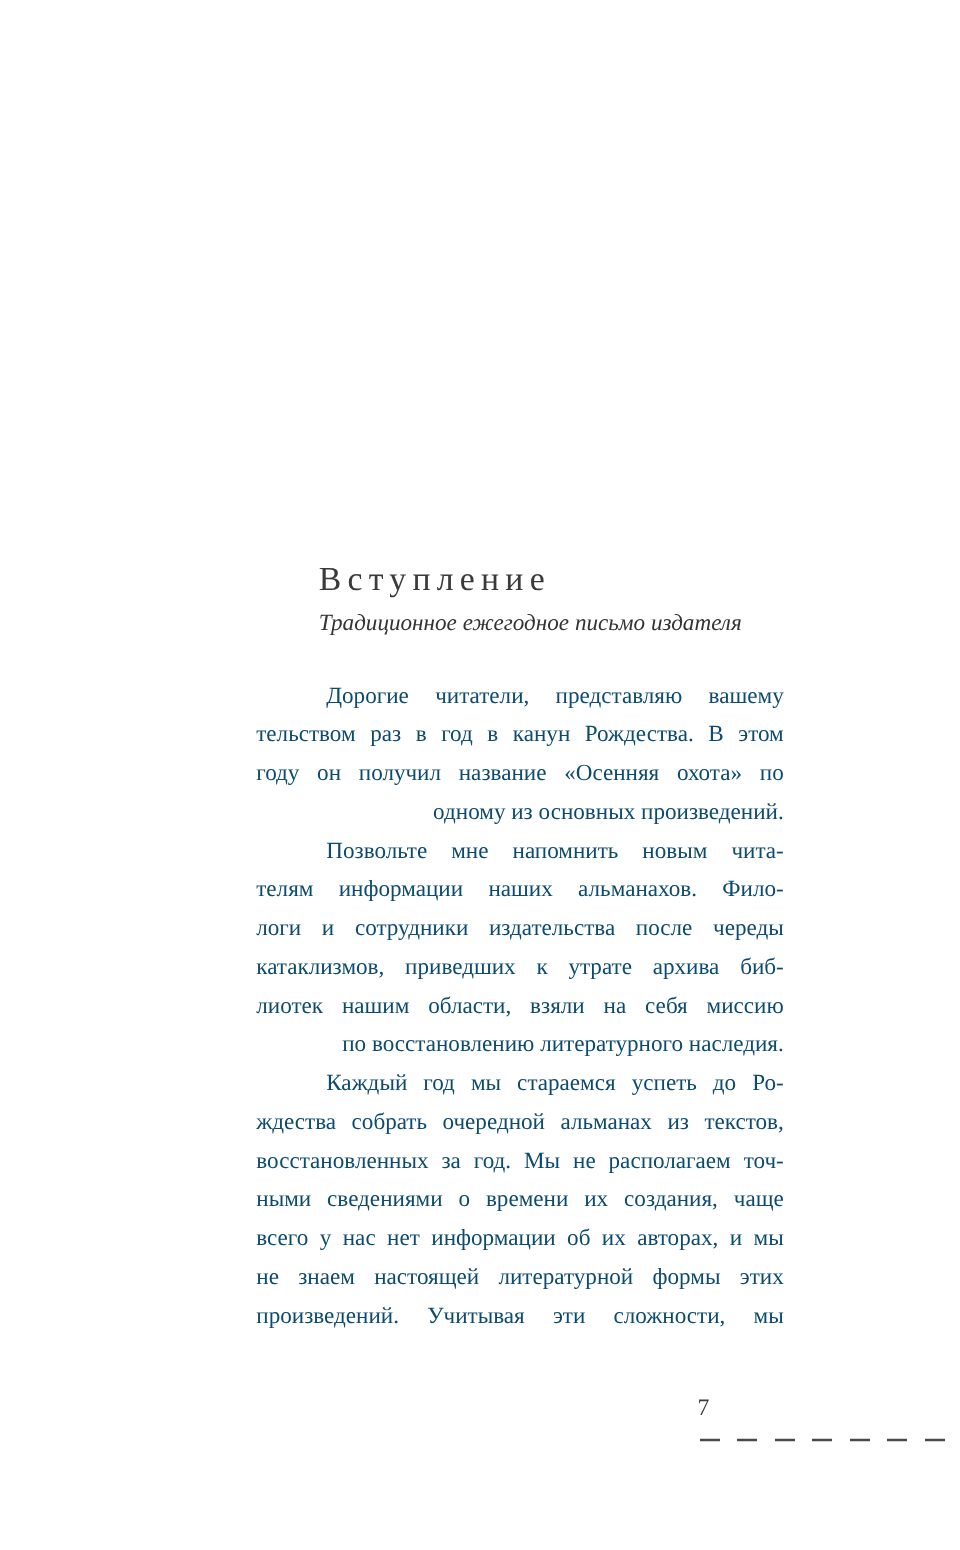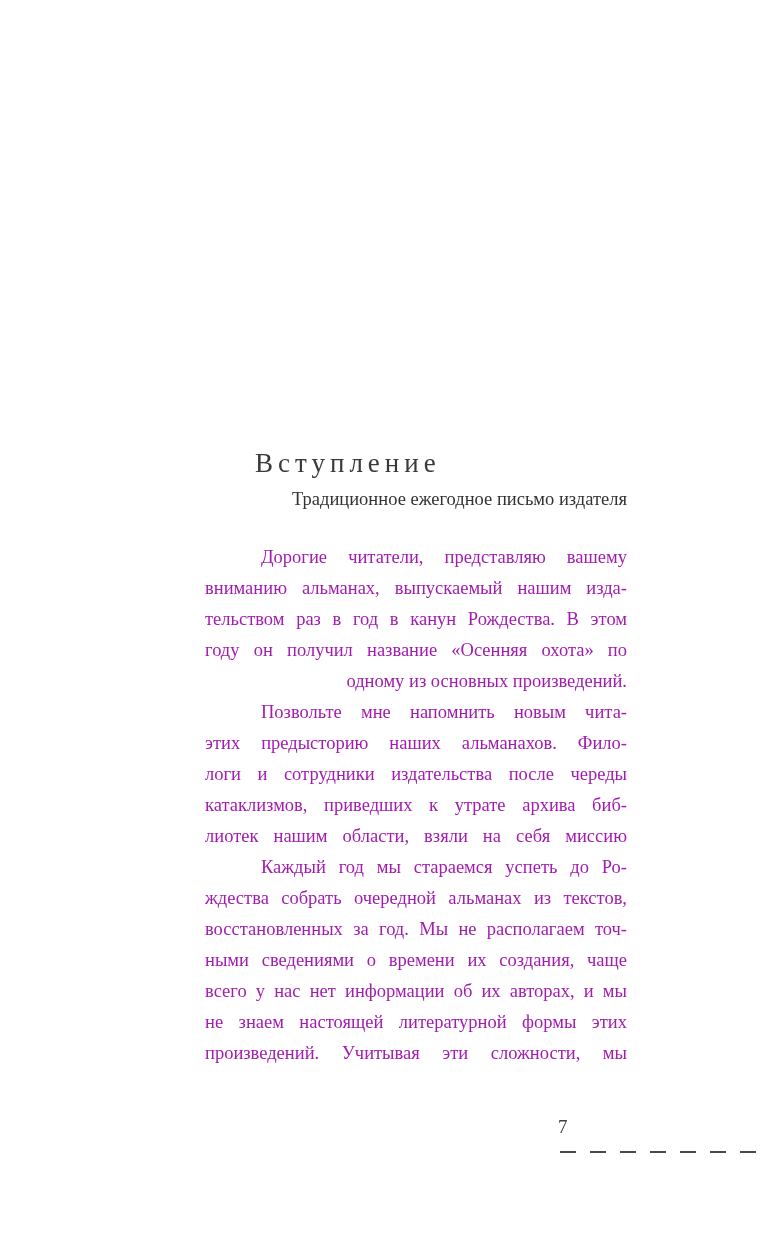--- a/index.html
+++ b/index.html
@@ -25,27 +25,27 @@
   .chapter-title {
     margin: 0 0 10px 50px;
     font-size: 27px;
     font-weight: 400;
     letter-spacing: 5px;
     color: #3a3a3a;
   }
   .chapter-subtitle {
     margin: 0 0 32px 50px;
     font-size: 18.5px;
+    font-style: italic;
     color: #333333;
-    text-align: right;
   }
   .body-text {
     font-size: 18.5px;
     line-height: 31px;
-    color: #a21caf;
+    color: #0c4a6e;
   }
   .paragraph {
     margin: 0;
   }
   .line {
     text-align: right;
     white-space: normal;
   }
   .line.just {
     text-align: justify;
@@ -77,31 +77,31 @@
 </head>
 <body>
 
 <div class="page">
   <div class="content">
     <h1 class="chapter-title">Вступление</h1>
     <div class="chapter-subtitle">Традиционное ежегодное письмо издателя</div>
     <div class="body-text">
         <div class="paragraph">
           <div class="line just first">Дорогие читатели, представляю вашему</div>
-          <div class="line just">вниманию альманах, выпускаемый нашим изда-</div>
           <div class="line just">тельством раз в год в канун Рождества. В этом</div>
           <div class="line just">году он получил название «Осенняя охота» по</div>
           <div class="line">одному из основных произведений.</div>
         </div>
         <div class="paragraph">
           <div class="line just first">Позвольте мне напомнить новым чита-</div>
-          <div class="line just">этих предысторию наших альманахов. Фило-</div>
+          <div class="line just">телям информации наших альманахов. Фило-</div>
           <div class="line just">логи и сотрудники издательства после череды</div>
           <div class="line just">катаклизмов, приведших к утрате архива биб-</div>
           <div class="line just">лиотек нашим области, взяли на себя миссию</div>
+          <div class="line">по восстановлению литературного наследия.</div>
         </div>
         <div class="paragraph">
           <div class="line just first">Каждый год мы стараемся успеть до Ро-</div>
           <div class="line just">ждества собрать очередной альманах из текстов,</div>
           <div class="line just">восстановленных за год. Мы не располагаем точ-</div>
           <div class="line just">ными сведениями о времени их создания, чаще</div>
           <div class="line just">всего у нас нет информации об их авторах, и мы</div>
           <div class="line just">не знаем настоящей литературной формы этих</div>
           <div class="line just">произведений. Учитывая эти сложности, мы</div>
         </div>

